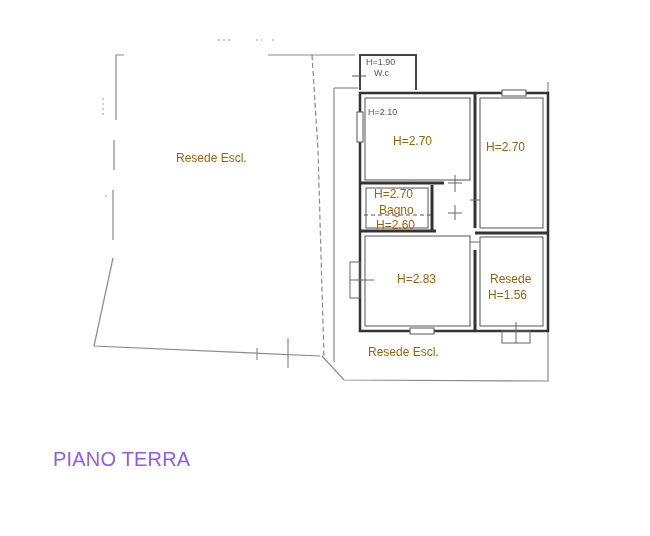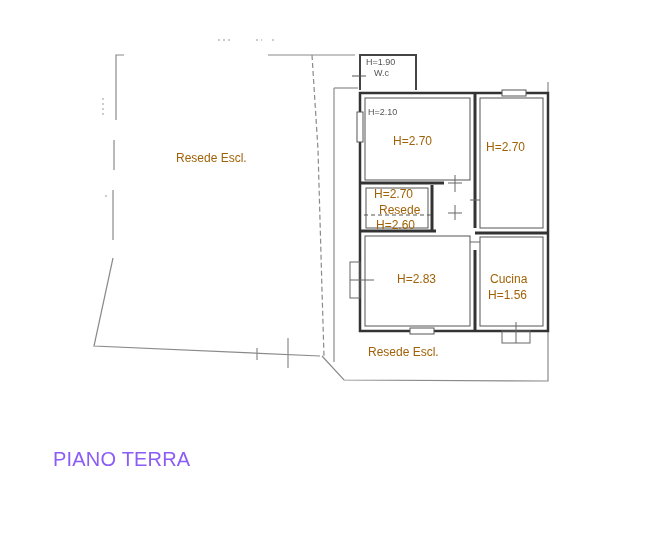--- a/index.html
+++ b/index.html
@@ -89,23 +89,23 @@
 <div class="lbl small" style="left:366px;top:57px;">H=1.90</div>
 <div class="lbl small" style="left:374px;top:68px;">W.c</div>
 <div class="lbl small" style="left:368px;top:79px;margin-top:28px;">H=2.10</div>
 
 <div class="lbl" style="left:176px;top:151px;">Resede Escl.</div>
 
 <div class="lbl" style="left:393px;top:134px;">H=2.70</div>
 <div class="lbl" style="left:486px;top:140px;">H=2.70</div>
 
 <div class="lbl" style="left:374px;top:187px;">H=2.70</div>
-<div class="lbl" style="left:379px;top:203px;">Resede</div>
+<div class="lbl" style="left:379px;top:203px;">Bagno</div>
 <div class="lbl" style="left:376px;top:218px;text-align:right;">H=2.60</div>
 
 <div class="lbl" style="left:397px;top:272px;text-align:center;">H=2.83</div>
 
-<div class="lbl" style="left:490px;top:272px;">Cucina</div>
+<div class="lbl" style="left:490px;top:272px;">Resede</div>
 <div class="lbl" style="left:488px;top:288px;">H=1.56</div>
 
 <div class="lbl" style="left:368px;top:345px;">Resede Escl.</div>
 
 <div class="title">PIANO TERRA</div>
 
 </body></html>

